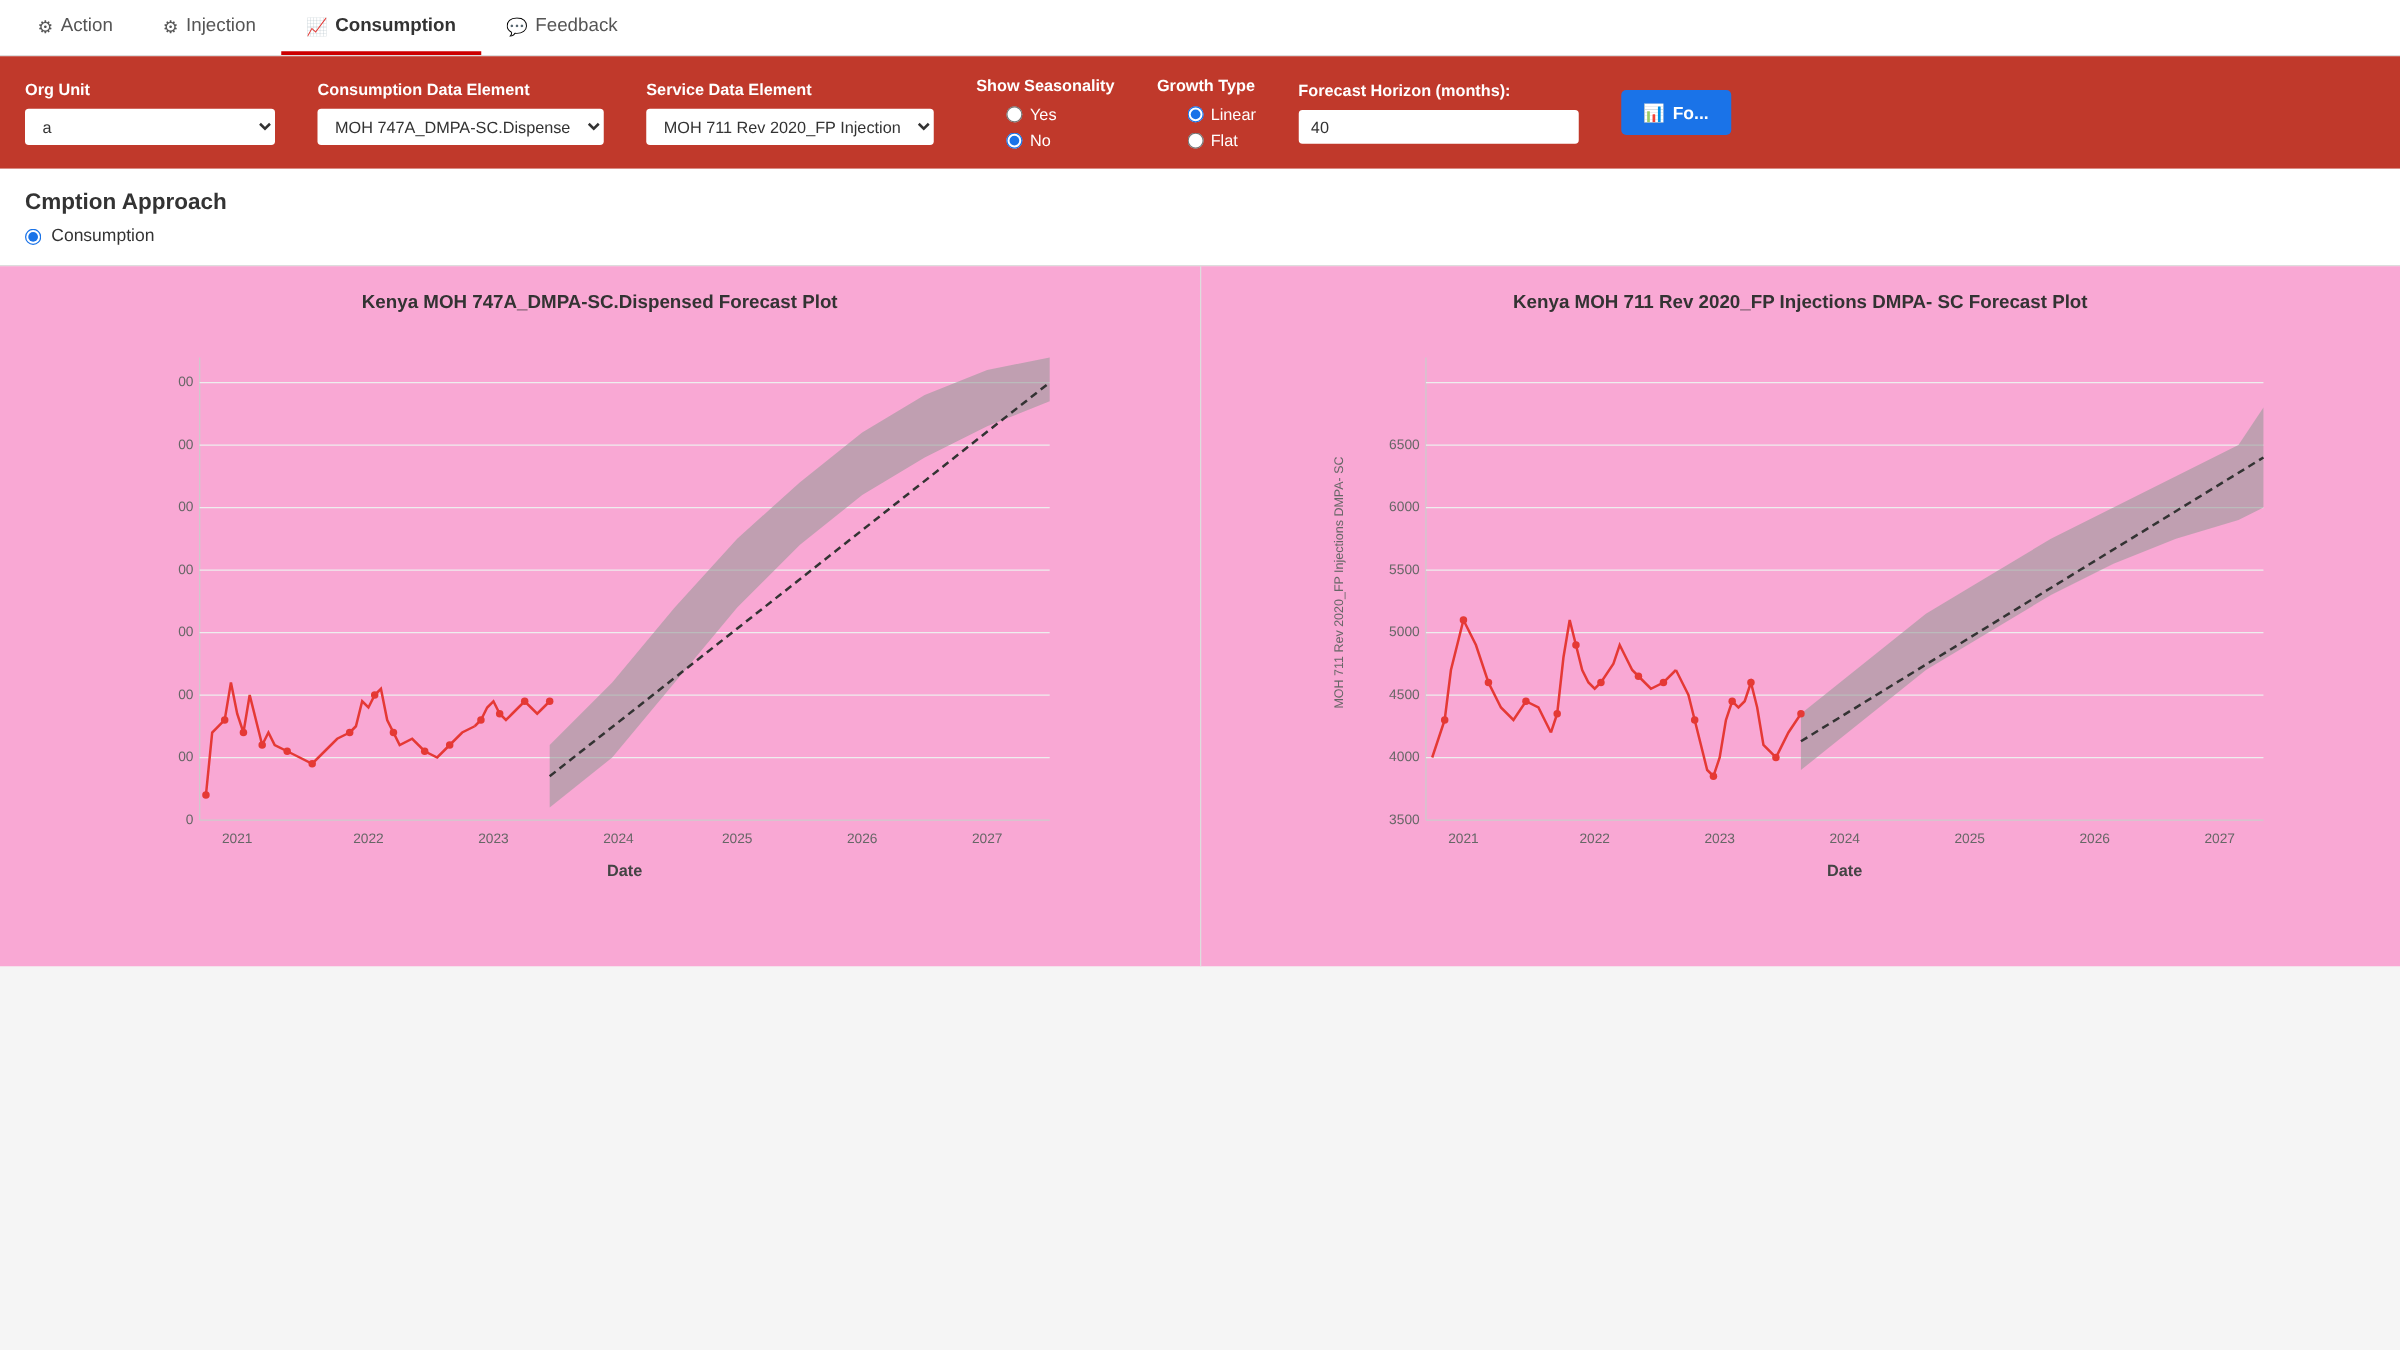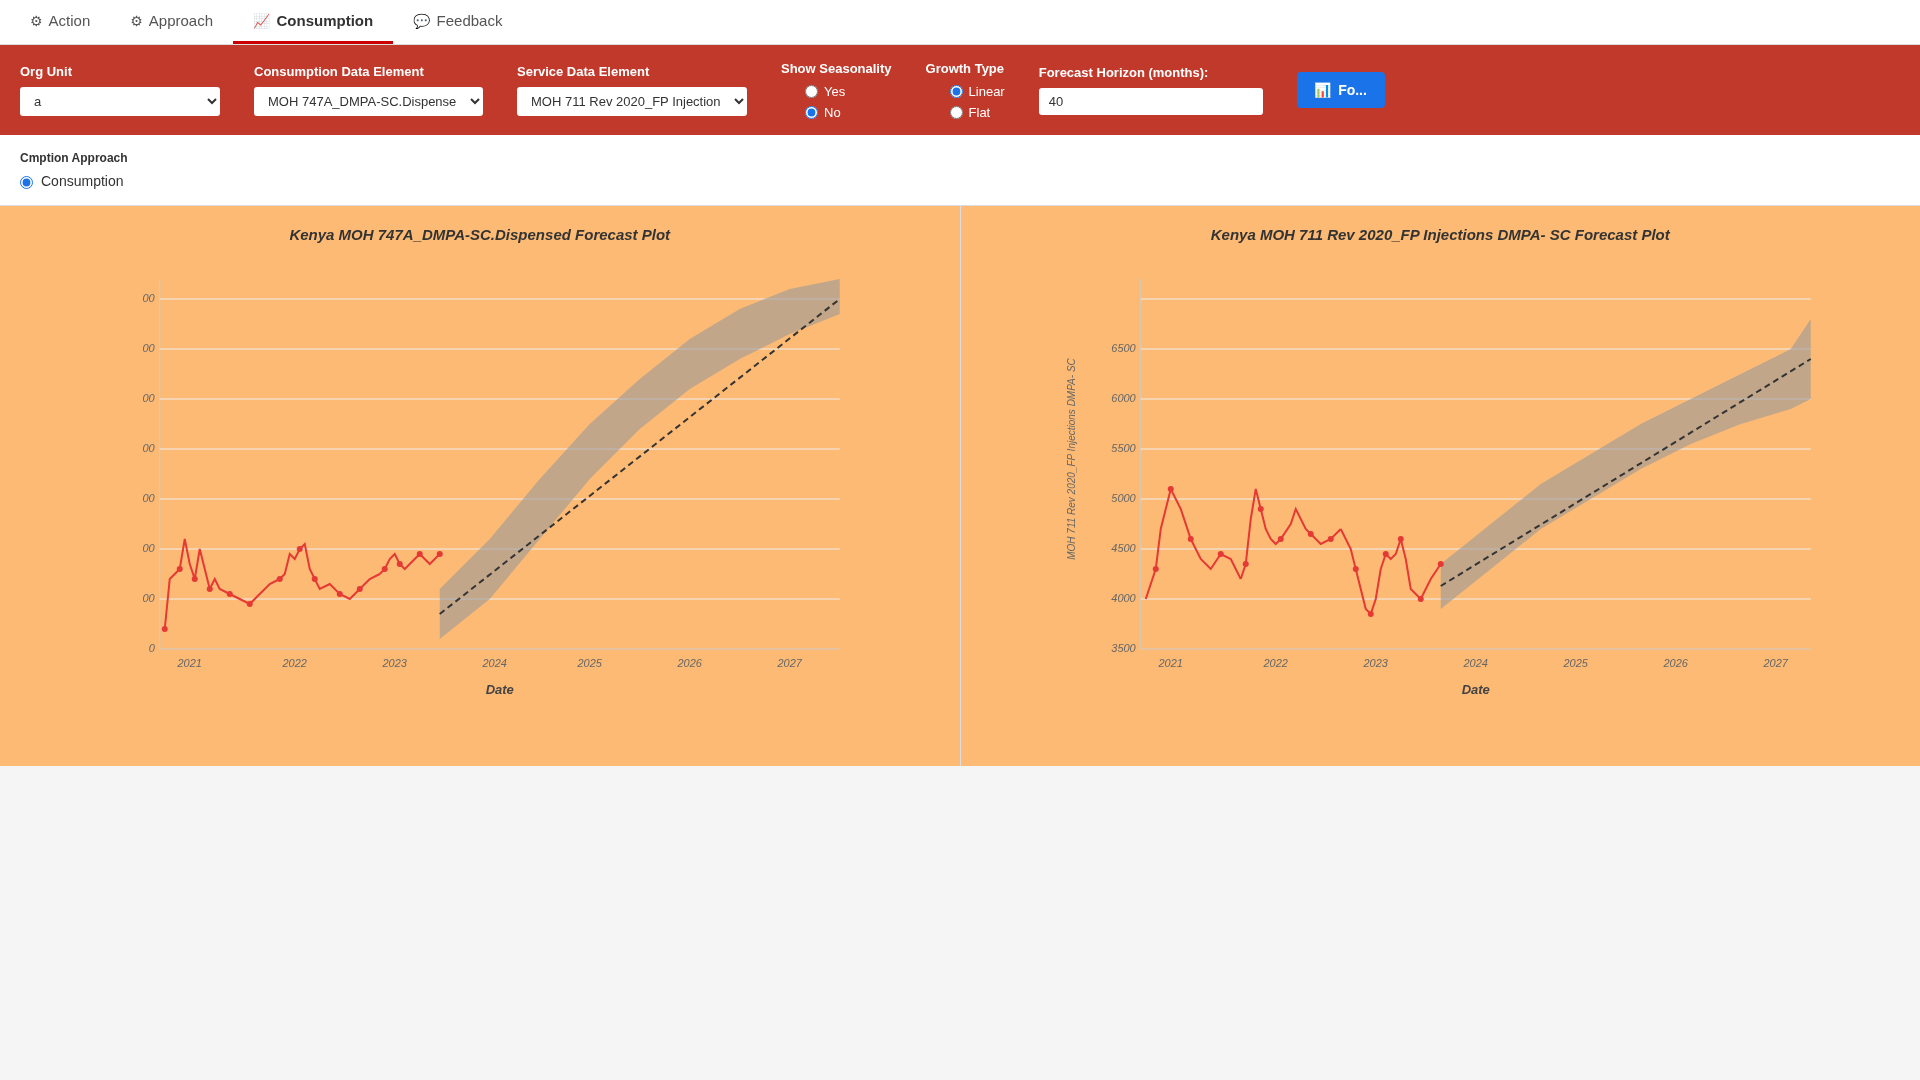--- a/index.html
+++ b/index.html
@@ -105,39 +105,38 @@
       border-bottom: 1px solid #ddd;
     }
     .approach-panel {
       flex: 1;
       padding: 16px 20px;
       background: #fff;
       border-right: 1px solid #ddd;
     }
     .approach-panel:last-child { border-right: none; }
     .approach-title {
-      font-size: 12px;
+      font-size: 18px;
       font-weight: 600;
       color: #333;
       margin-bottom: 8px;
     }
     .approach-radio {
       display: flex;
       align-items: flex-end;
       gap: 8px;
       font-size: 14px;
       color: #333;
     }
     .approach-radio input[type="radio"] { accent-color: #1a73e8; }
 
     
     .charts-row {
       display: flex;
-      background: #fdba74;
-      font-style: italic;
+      background: #f9a8d4;
     }
     .chart-panel {
       flex: 1;
       padding: 20px 20px 30px 20px;
       border-right: 1px solid #ddd;
       position: relative;
       min-height: 560px;
     }
     .chart-panel:last-child { border-right: none; }
     .chart-title {
@@ -159,21 +158,21 @@
 </head>
 <body>
 
 <div class="nav-tabs">
   <a class="nav-tab">
     <span class="tab-icon">⚙</span>
     <span>Action</span>
   </a>
   <a class="nav-tab">
     <span class="tab-icon">⚙</span>
-    <span>Approach</span>
+    <span>Injection</span>
   </a>
   <a class="nav-tab active">
     <span class="tab-icon">📈</span>
     <span>Consumption</span>
   </a>
   <a class="nav-tab">
     <span class="tab-icon">💬</span>
     <span>Feedback</span>
   </a>
 </div>

